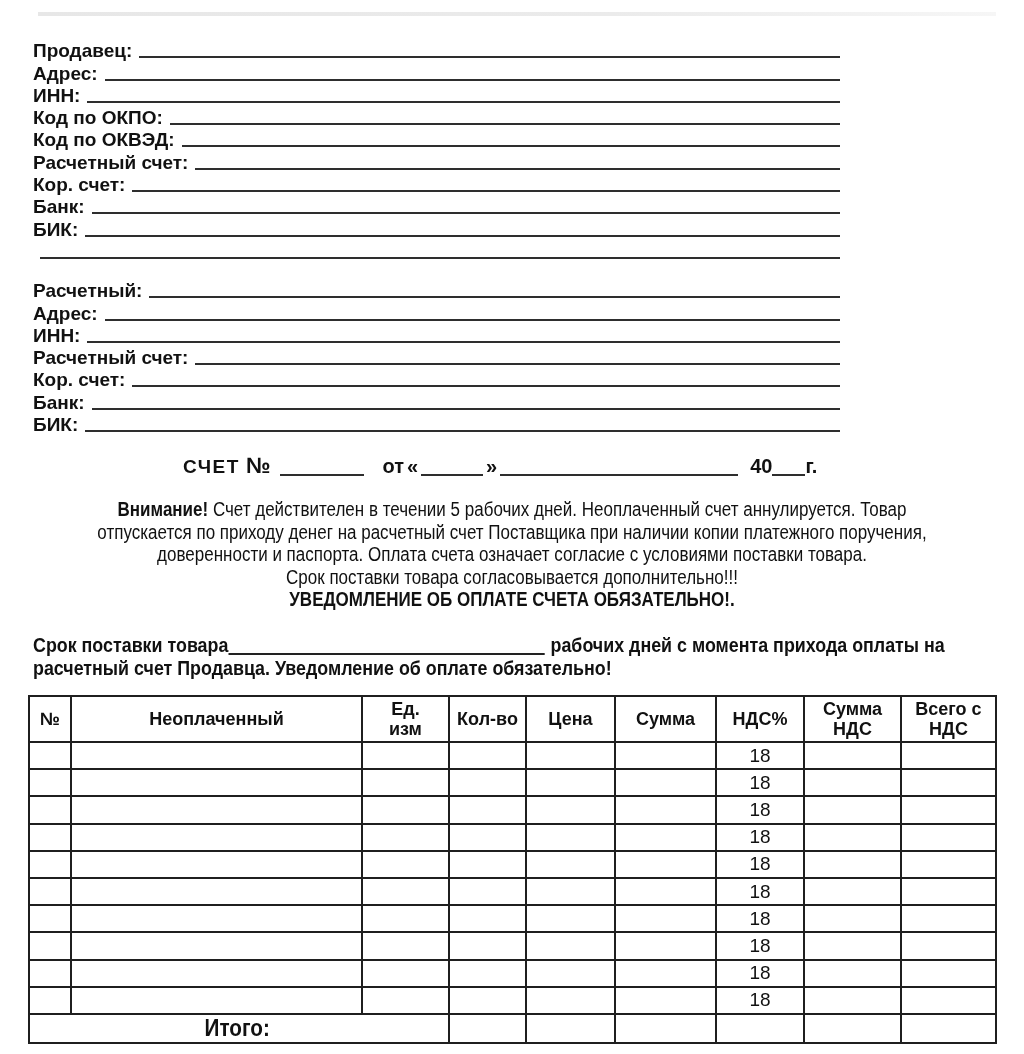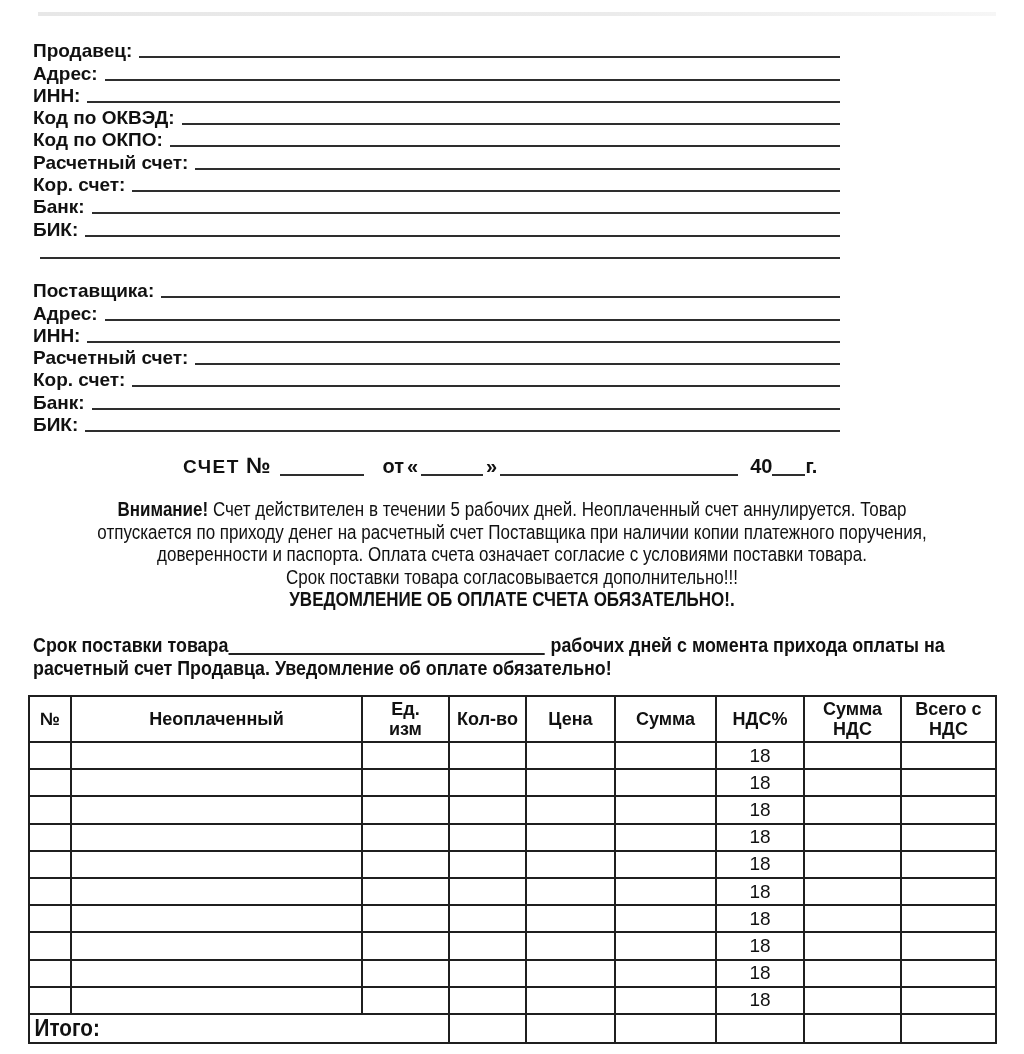--- a/index.html
+++ b/index.html
@@ -56,21 +56,21 @@
   
   table.items{
     position:absolute;top:683px;left:28px;width:967px;
     border-collapse:collapse;table-layout:fixed;
   }
   .items th,.items td{
     border:2px solid #1f1f1f;padding:0;text-align:center;vertical-align:middle;overflow:hidden;
   }
   .items th{font-size:18px;font-weight:bold;line-height:20px;height:44px;}
   .items td.data{height:25.2px;font-size:19px;font-weight:normal;}
-  .items td.total-merge{height:26px;text-align:left;}
+  .items td.total-merge{height:26px;text-align:center;}
   .items td.total-empty{height:26px;}
   .total-label{
     display:inline-block;font-weight:bold;font-size:23px;
     transform:scaleX(0.9);transform-origin:0 50%;padding-left:5px;
   }
 </style>
 </head>
 <body>
 
 <div class="page">
@@ -84,28 +84,28 @@
       </div>
       <div class="frow">
         <span class="flabel">Адрес:</span>
         <span class="fline"></span>
       </div>
       <div class="frow">
         <span class="flabel">ИНН:</span>
         <span class="fline"></span>
       </div>
       <div class="frow">
+        <span class="flabel">Код по ОКПО:</span>
+        <span class="fline"></span>
+      </div>
+      <div class="frow">
         <span class="flabel">Код по ОКВЭД:</span>
         <span class="fline"></span>
       </div>
       <div class="frow">
-        <span class="flabel">Код по ОКПО:</span>
-        <span class="fline"></span>
-      </div>
-      <div class="frow">
         <span class="flabel">Расчетный счет:</span>
         <span class="fline"></span>
       </div>
       <div class="frow">
         <span class="flabel">Кор. счет:</span>
         <span class="fline"></span>
       </div>
       <div class="frow">
         <span class="flabel">Банк:</span>
         <span class="fline"></span>
@@ -114,21 +114,21 @@
         <span class="flabel">БИК:</span>
         <span class="fline"></span>
       </div>
       <div class="frow">
         <span class="fline"></span>
       </div>
     </div>
 
   <div class="form-block" id="buyer-block">
       <div class="frow">
-        <span class="flabel">Поставщика:</span>
+        <span class="flabel">Расчетный:</span>
         <span class="fline"></span>
       </div>
       <div class="frow">
         <span class="flabel">Адрес:</span>
         <span class="fline"></span>
       </div>
       <div class="frow">
         <span class="flabel">ИНН:</span>
         <span class="fline"></span>
       </div>

